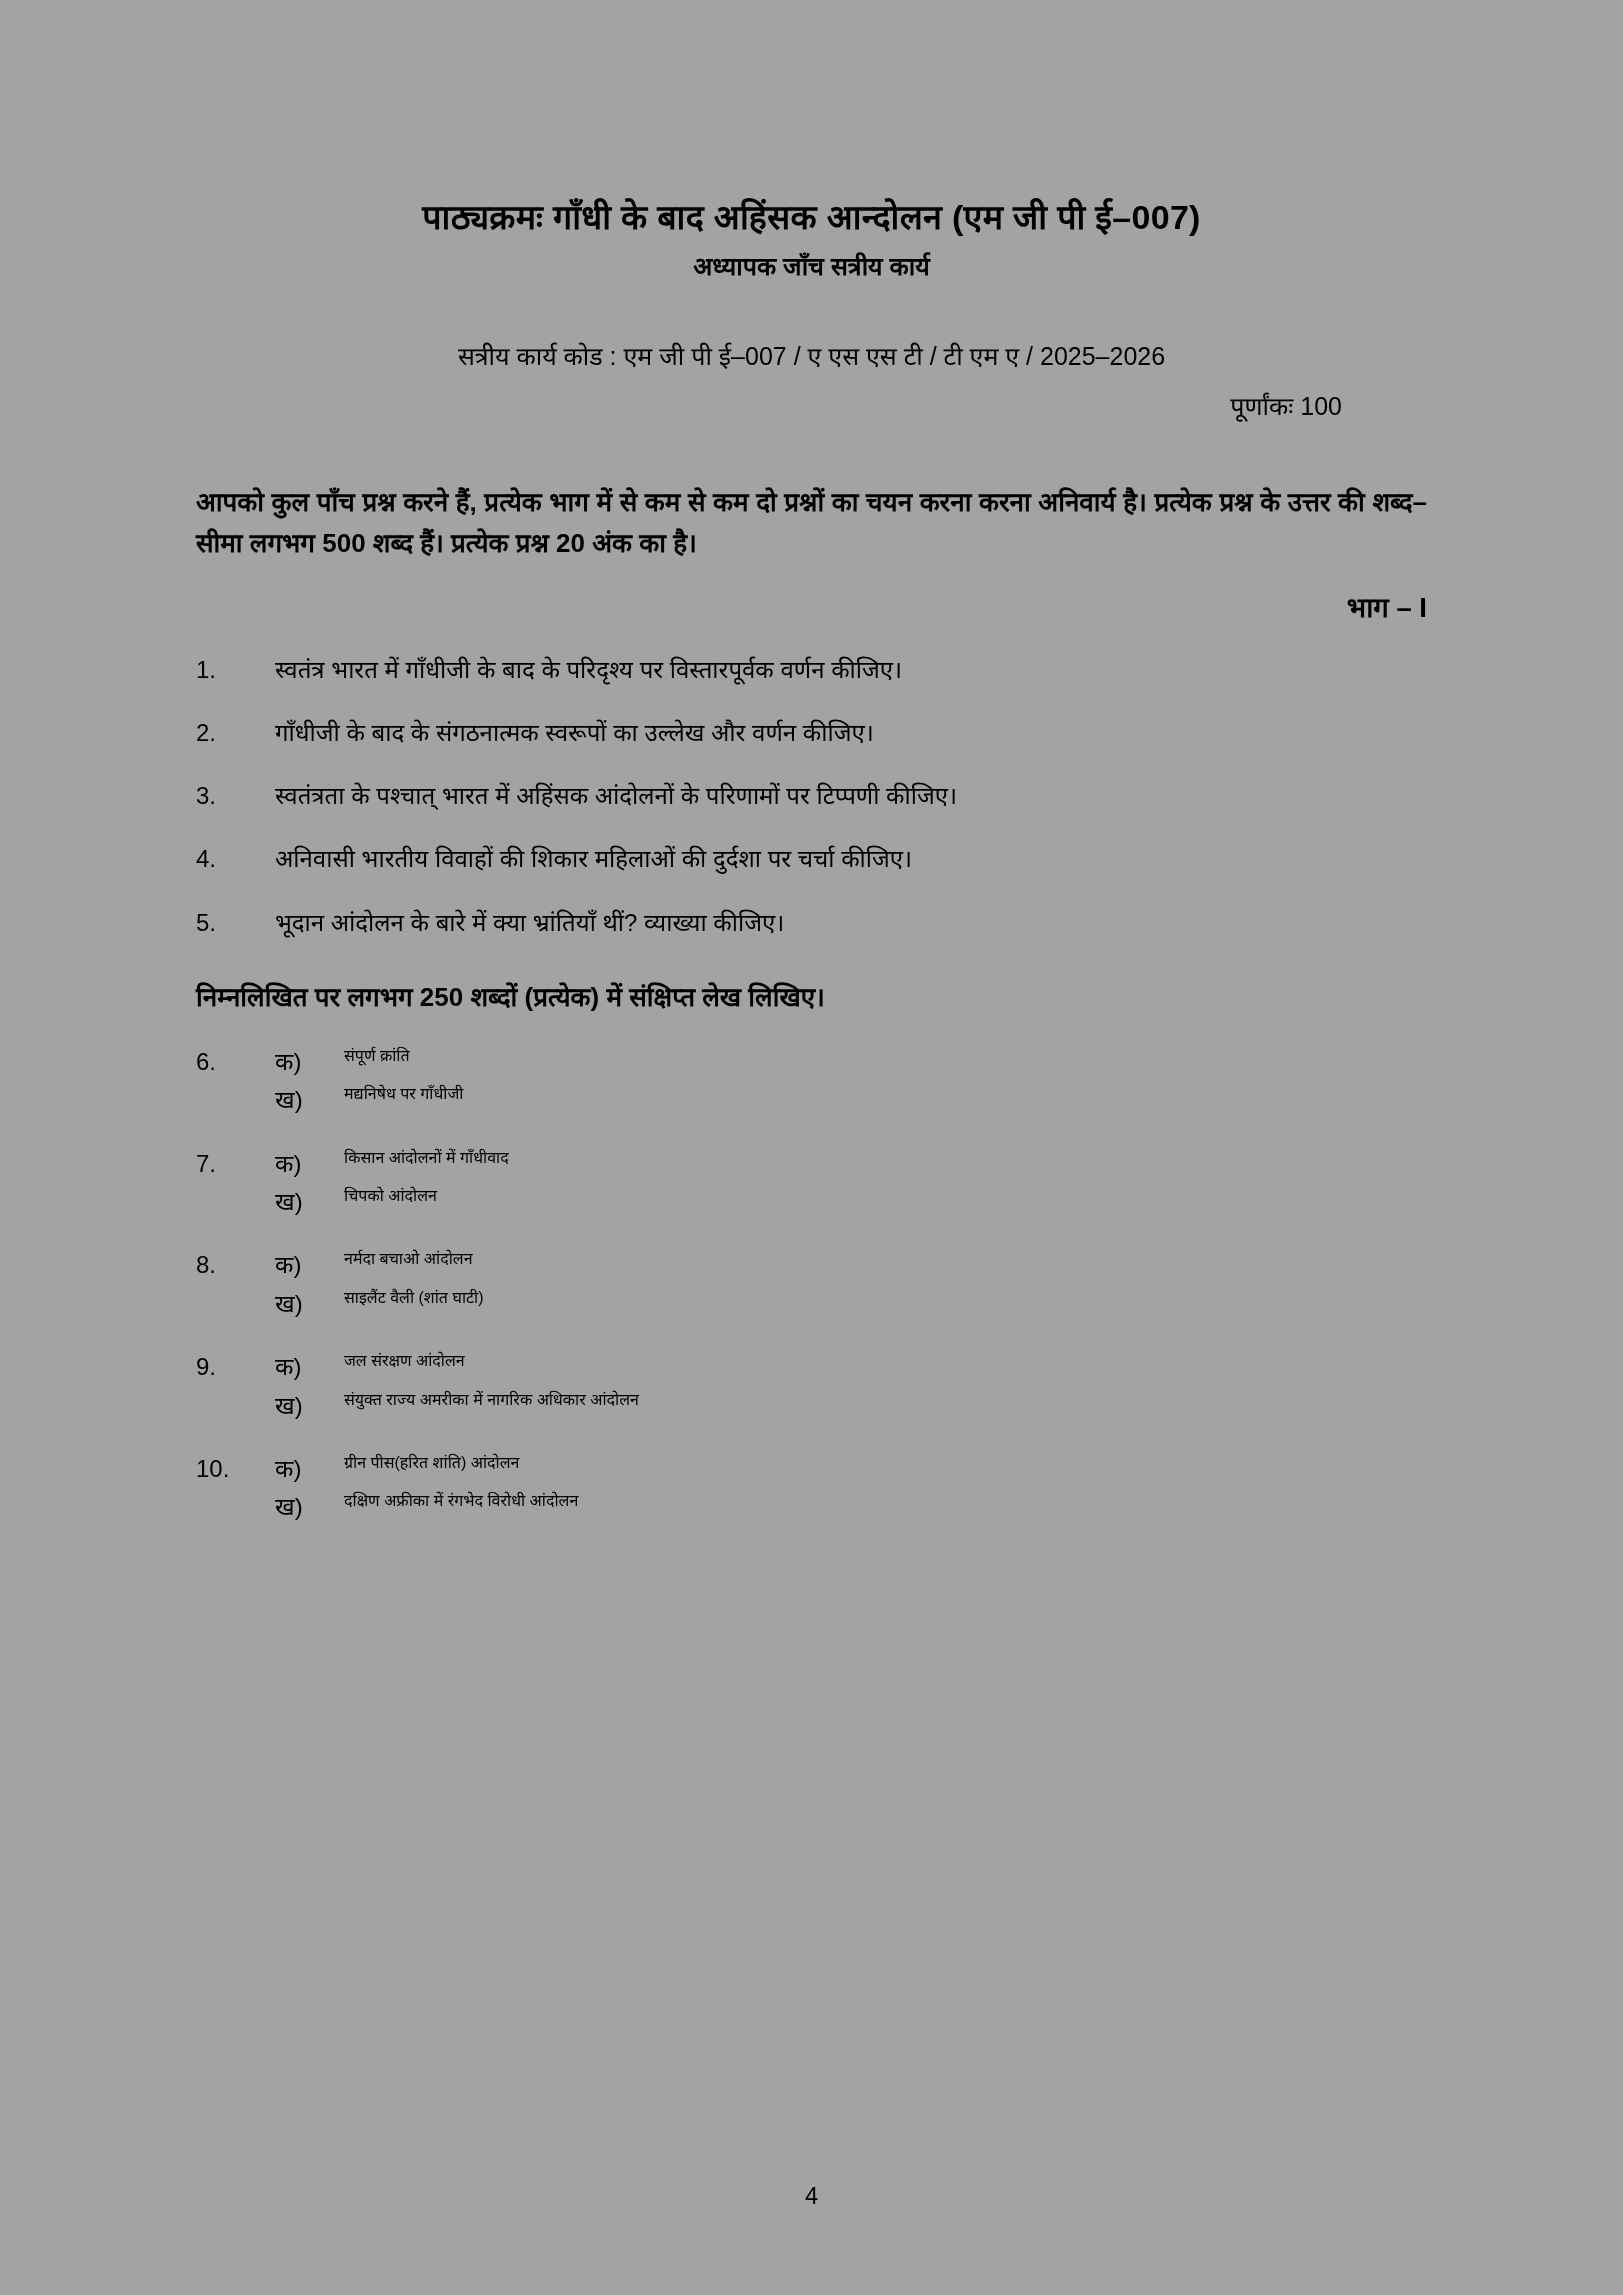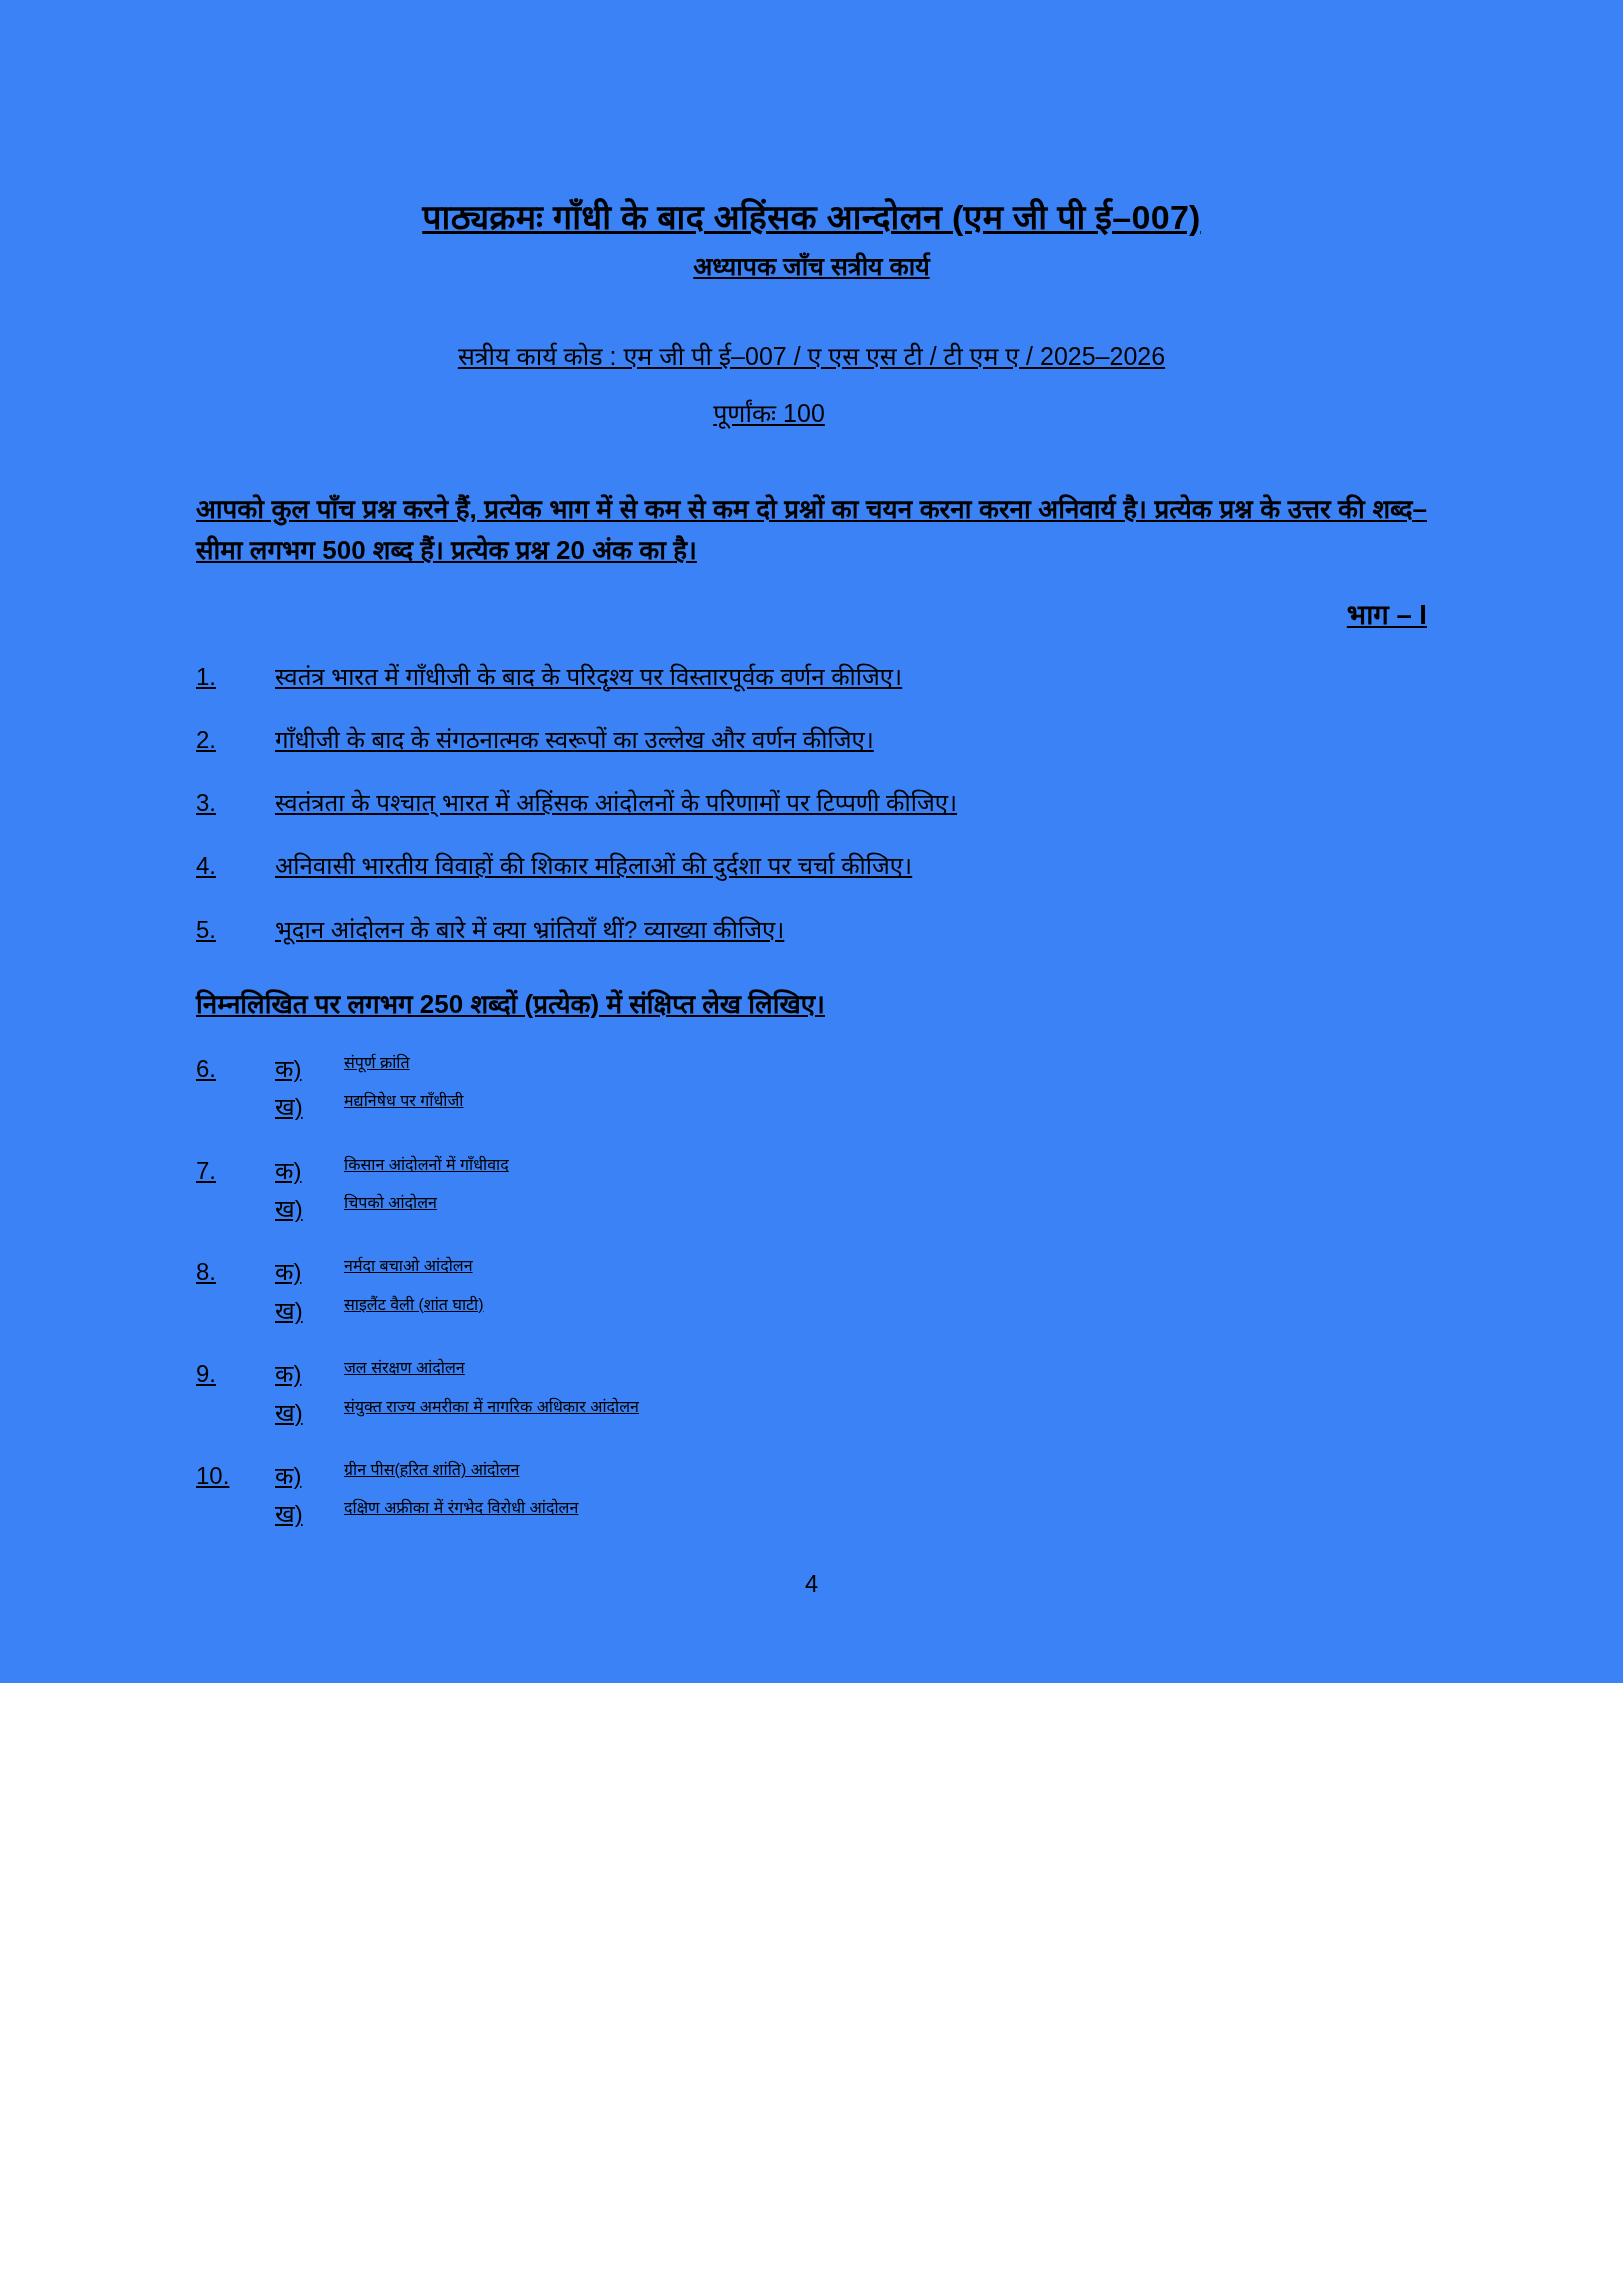--- a/index.html
+++ b/index.html
@@ -6,26 +6,25 @@
     margin: 0;
     padding: 0;
     background: #ffffff;
   }
   body {
     font-family: "Liberation Sans", sans-serif;
     color: #000000;
   }
   .page {
     width: 1623px;
-    height: 1683px;
+    height: 2295px;
     box-sizing: border-box;
     padding: 196px 196px 79px 196px;
     position: relative;
-    background: #3b82f6;
-    text-decoration: underline;
+    background: #a3a3a3;
   }
   .title-block {
     text-align: center;
   }
   .doc-title {
     font-size: 34px;
     font-weight: bold;
     letter-spacing: 0.3px;
     line-height: 1.25;
   }
@@ -38,22 +37,23 @@
     margin-top: 56px;
     text-align: center;
     font-size: 25px;
     line-height: 1.5;
   }
   .code-line {
     display: block;
   }
   .marks-line {
     display: block;
+    text-align: right;
     padding-right: 85px;
-    margin-top: 20px;
+    margin-top: 13px;
   }
   .instructions {
     margin-top: 56px;
     font-size: 26px;
     font-weight: bold;
     line-height: 1.6;
     text-align: justify;
   }
   .section-heading {
     text-align: right;

